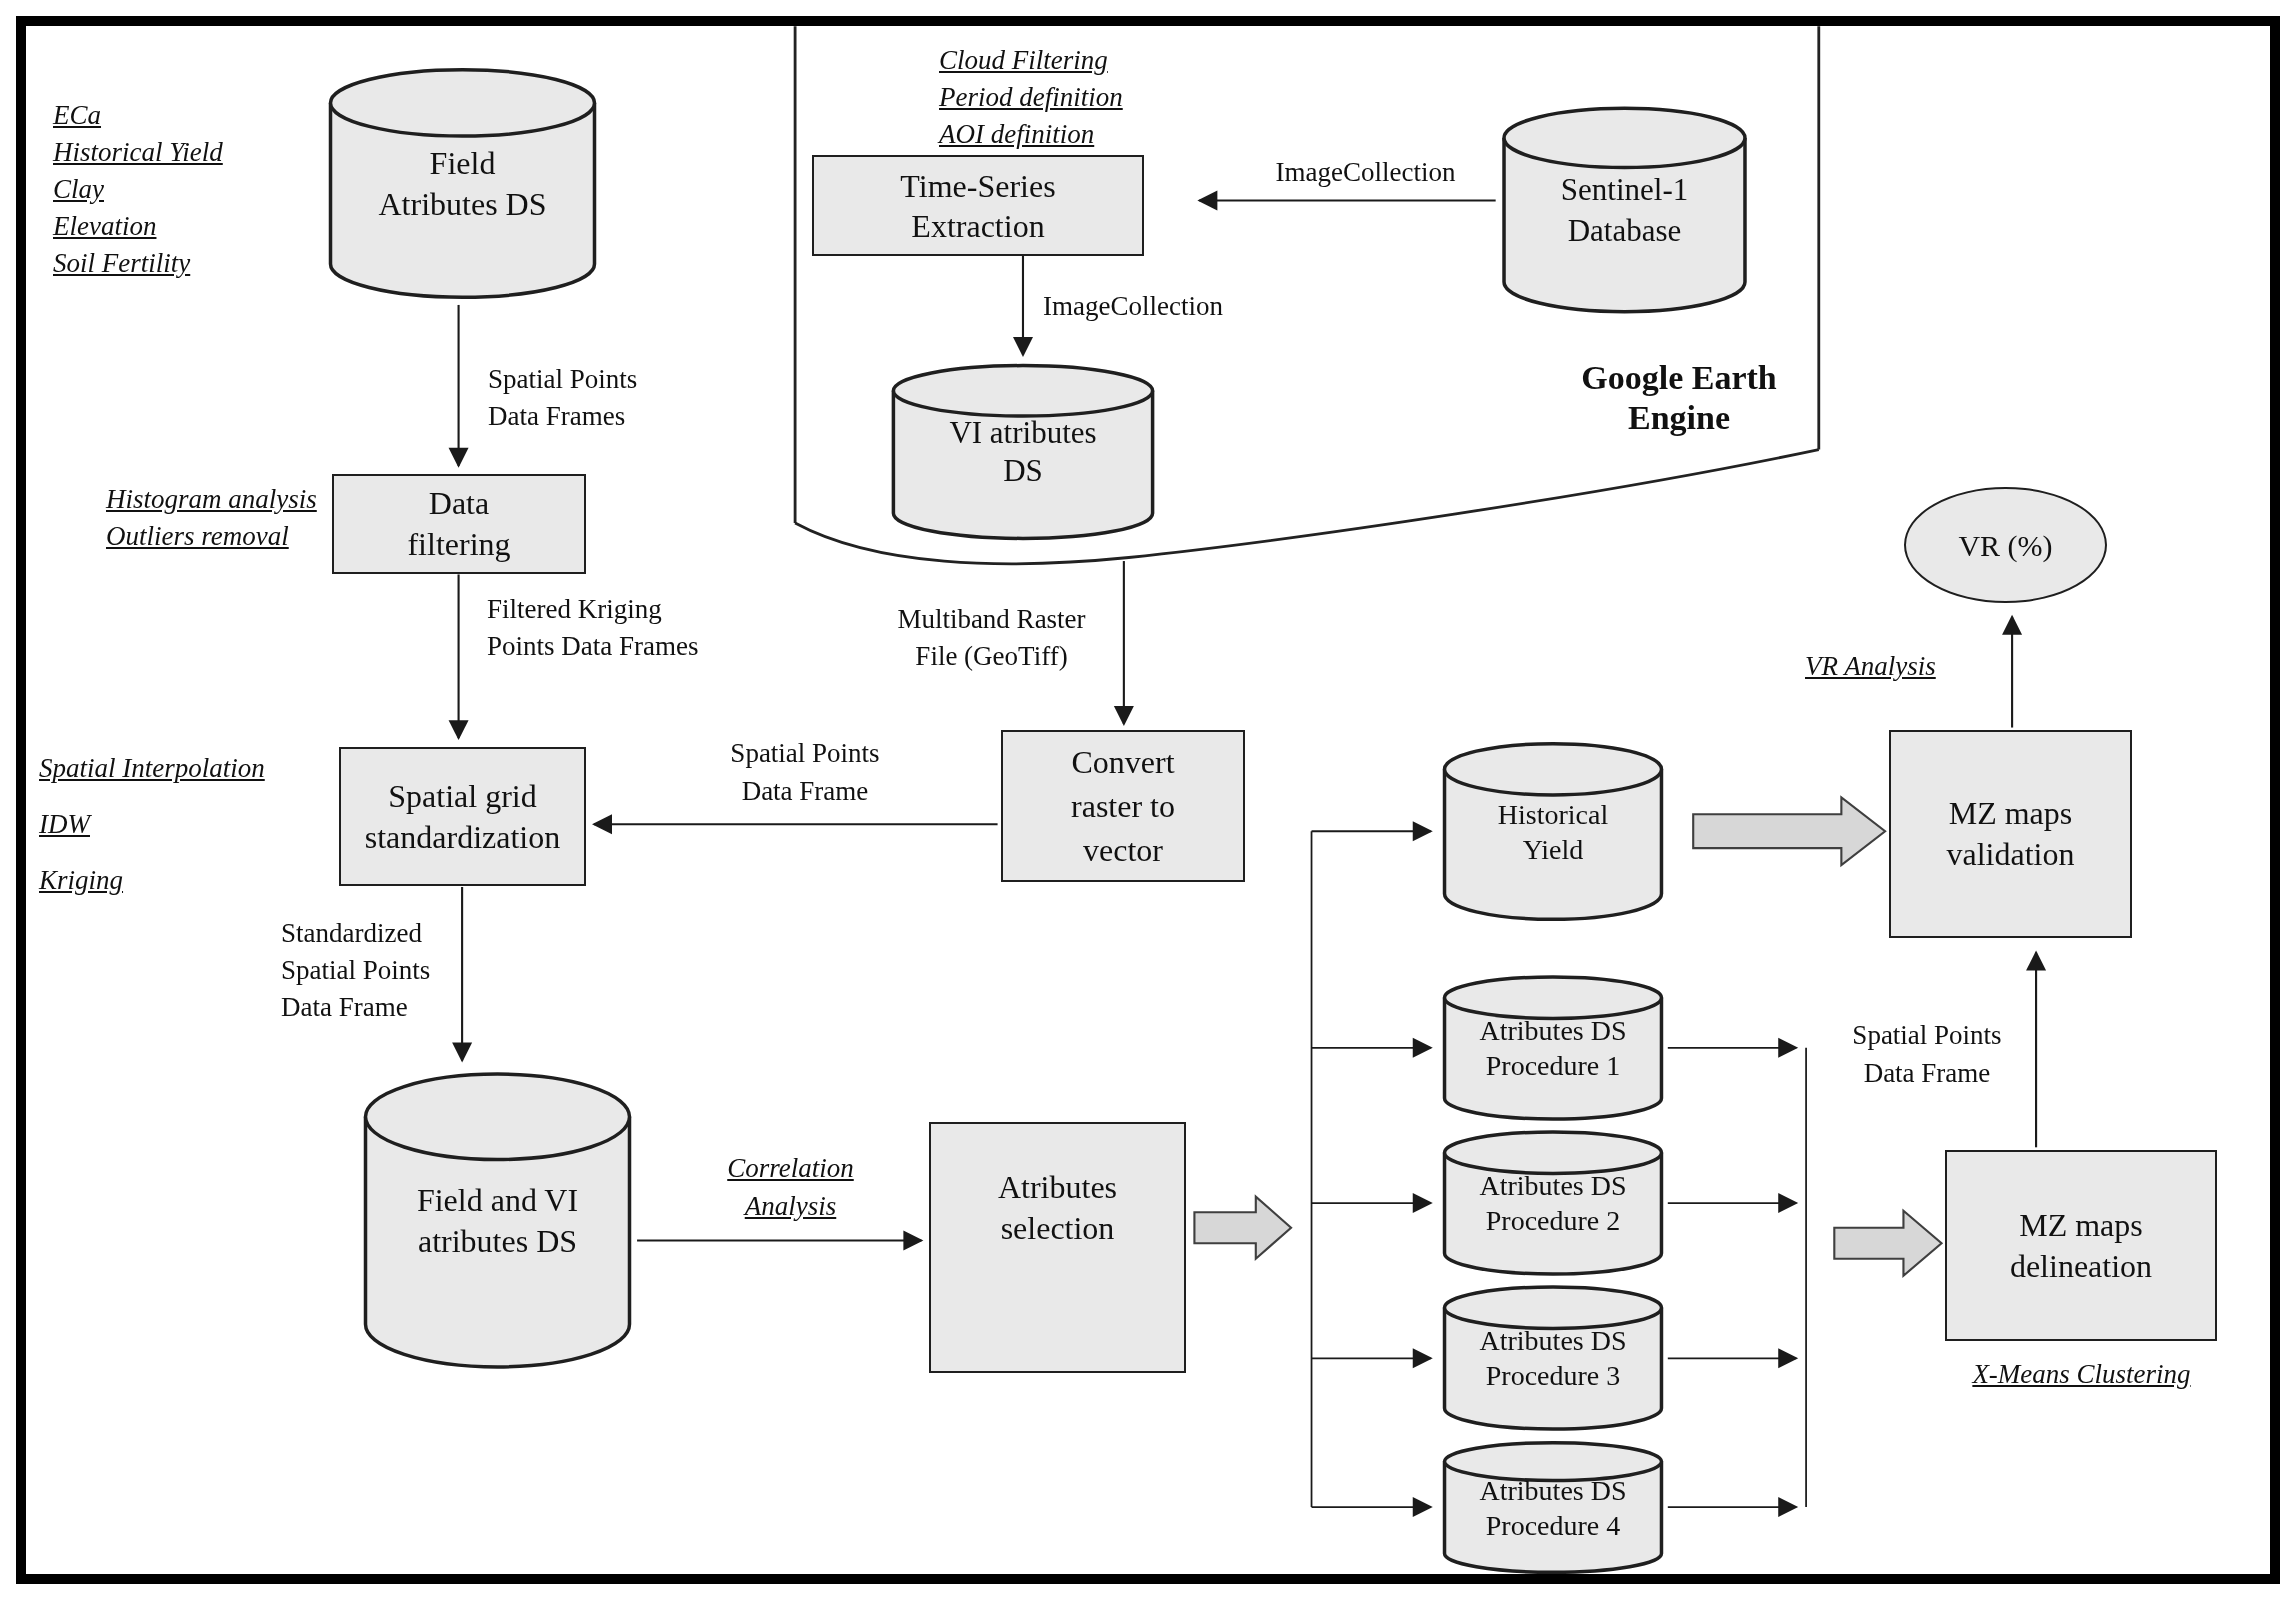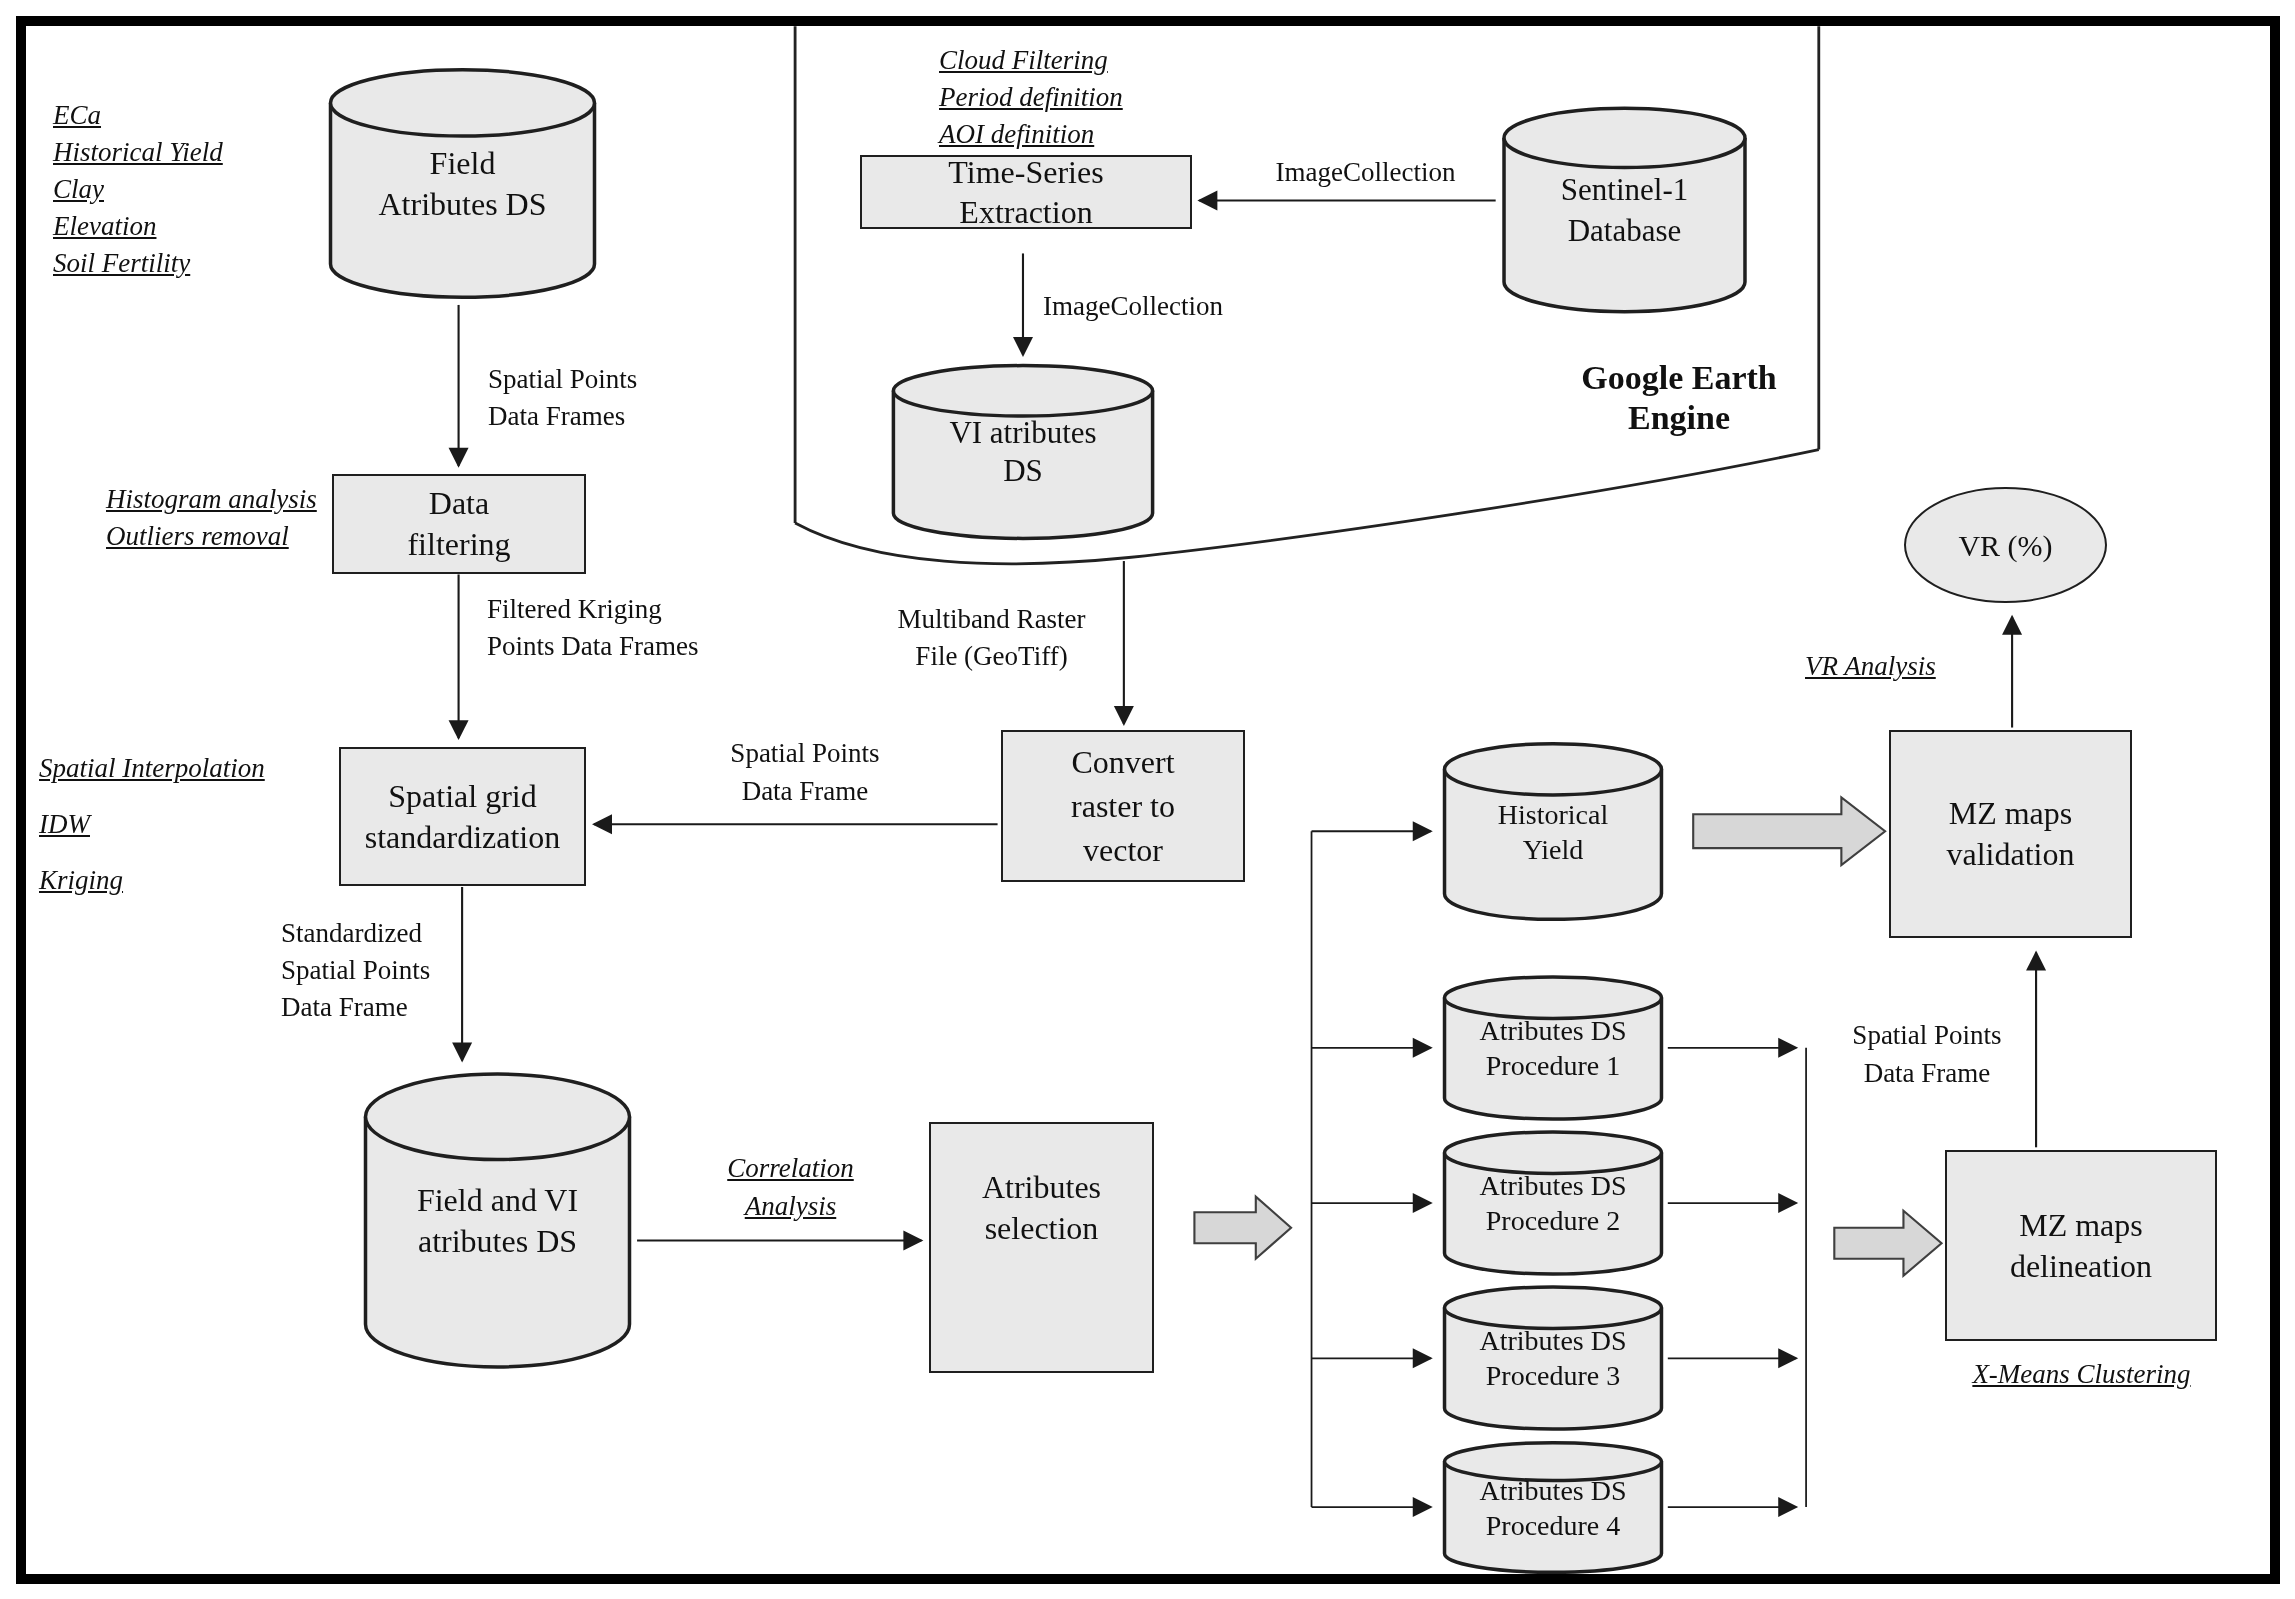--- a/index.html
+++ b/index.html
@@ -140,42 +140,42 @@
 
   <div class="node cyl small" style="left:1440px;top:1440px;width:226px;height:135px">
     <svg viewBox="0 0 100 100" preserveAspectRatio="none">
       <path d="M2,16 L2,84 A48,14 0 0,0 98,84 L98,16" fill="#e9e9e9" stroke="#1f1f1f" stroke-width="3.5" vector-effect="non-scaling-stroke"></path>
       <ellipse cx="50" cy="16" rx="48" ry="14" fill="#e9e9e9" stroke="#1f1f1f" stroke-width="3.5" vector-effect="non-scaling-stroke"></ellipse>
     </svg>
     <span class="nlabel">Atributes DS
 Procedure 4</span>
   </div>
 
-  <div class="node box" style="left:860px;top:155px;width:332px;height:74px">
+  <div class="node box" style="left:812px;top:155px;width:332px;height:101px">
     <span class="nlabel" style="line-height:40px">Time-Series
 Extraction</span>
   </div>
 
   <div class="node box" style="left:332px;top:474px;width:254px;height:100px">
     <span class="nlabel" style="line-height:41px">Data
 filtering</span>
   </div>
 
   <div class="node box" style="left:339px;top:747px;width:247px;height:139px">
     <span class="nlabel">Spatial grid
 standardization</span>
   </div>
 
   <div class="node box" style="left:1001px;top:730px;width:244px;height:152px">
     <span class="nlabel" style="line-height:44px">Convert
 raster to
 vector</span>
   </div>
 
-  <div class="node box" style="left:929px;top:1122px;width:225px;height:251px;padding-bottom:15px">
+  <div class="node box" style="left:929px;top:1122px;width:257px;height:251px;padding-bottom:15px">
     <span class="nlabel" style="position:relative;top:-32px">Atributes
 selection</span>
   </div>
 
   <div class="node box" style="left:1945px;top:1150px;width:272px;height:191px">
     <span class="nlabel">MZ maps
 delineation</span>
   </div>
 
   <div class="node box" style="left:1889px;top:730px;width:243px;height:208px">

